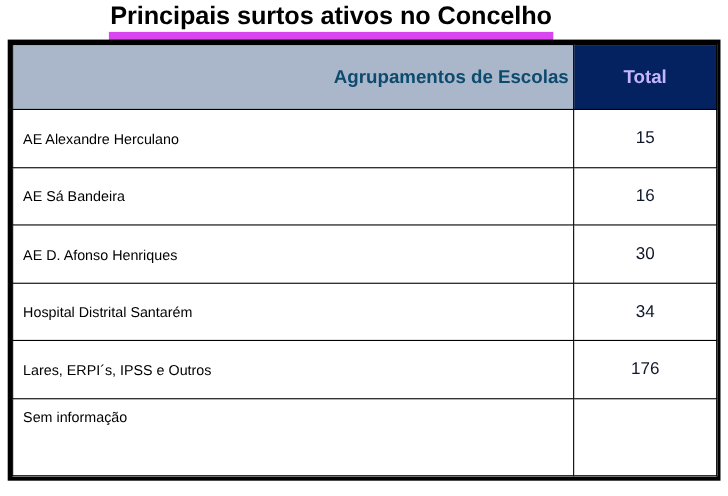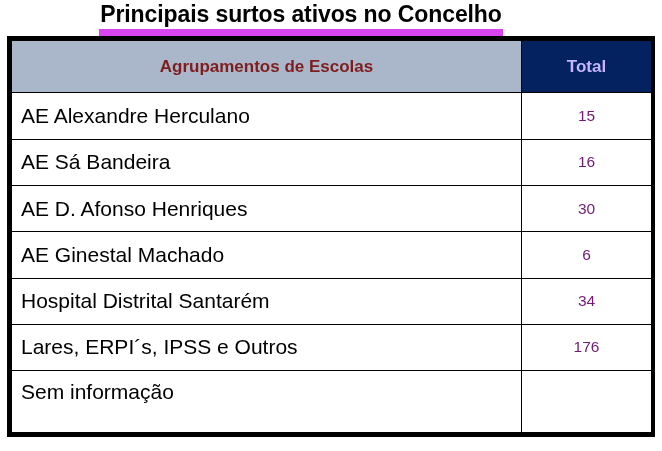--- a/index.html
+++ b/index.html
@@ -68,49 +68,49 @@
     box-sizing: border-box;
     vertical-align: middle;
   }
 
   col.col-label { width: 510px; }
   col.col-total { width: 130px; }
 
   
   tr.section-row td.section-label {
     background: #aab6c9;
-    color: #7f1d1d;
+    color: #0c4a6e;
     font-weight: bold;
     font-size: 17px;
-    text-align: center;
+    text-align: right;
     height: 44px;
     padding: 0 4px;
   }
   tr.section-row td.section-total {
     background: #042160;
     color: #c4b5fd;
     font-weight: bold;
     font-size: 17px;
     text-align: center;
     height: 44px;
   }
 
   
   tr.data-row td.data-label {
     background: #ffffff;
     color: #000000;
-    font-size: 21px;
+    font-size: 13px;
     font-weight: normal;
     text-align: left;
     padding-left: 9px;
     height: 39px;
   }
   tr.data-row td.data-total {
     background: #ffffff;
-    color: #701a75;
+    color: #0f172a;
     font-size: 15.5px;
     font-weight: normal;
     text-align: center;
     height: 39px;
   }
   tr.data-row.last-row td.data-label,
   tr.data-row.last-row td.data-total {
     height: 52px;
     vertical-align: top;
     padding-top: 9px;
@@ -142,24 +142,20 @@
           <td class="data-total">15</td>
         </tr>
         <tr class="data-row">
           <td class="data-label">AE Sá Bandeira</td>
           <td class="data-total">16</td>
         </tr>
         <tr class="data-row">
           <td class="data-label">AE D. Afonso Henriques</td>
           <td class="data-total">30</td>
         </tr>
-        <tr class="data-row">
-          <td class="data-label">AE Ginestal Machado</td>
-          <td class="data-total">6</td>
-        </tr>
 
         <tr class="data-row">
           <td class="data-label">Hospital Distrital Santarém</td>
           <td class="data-total">34</td>
         </tr>
         <tr class="data-row">
           <td class="data-label">Lares, ERPI´s, IPSS e Outros</td>
           <td class="data-total">176</td>
         </tr>
 

